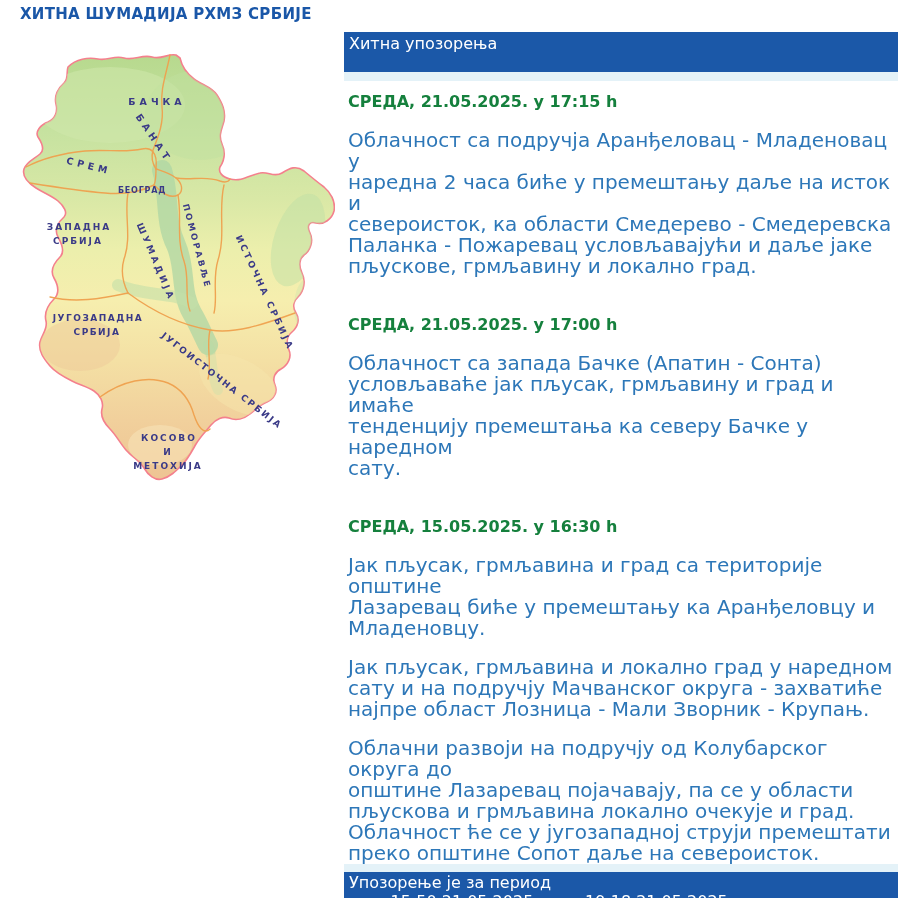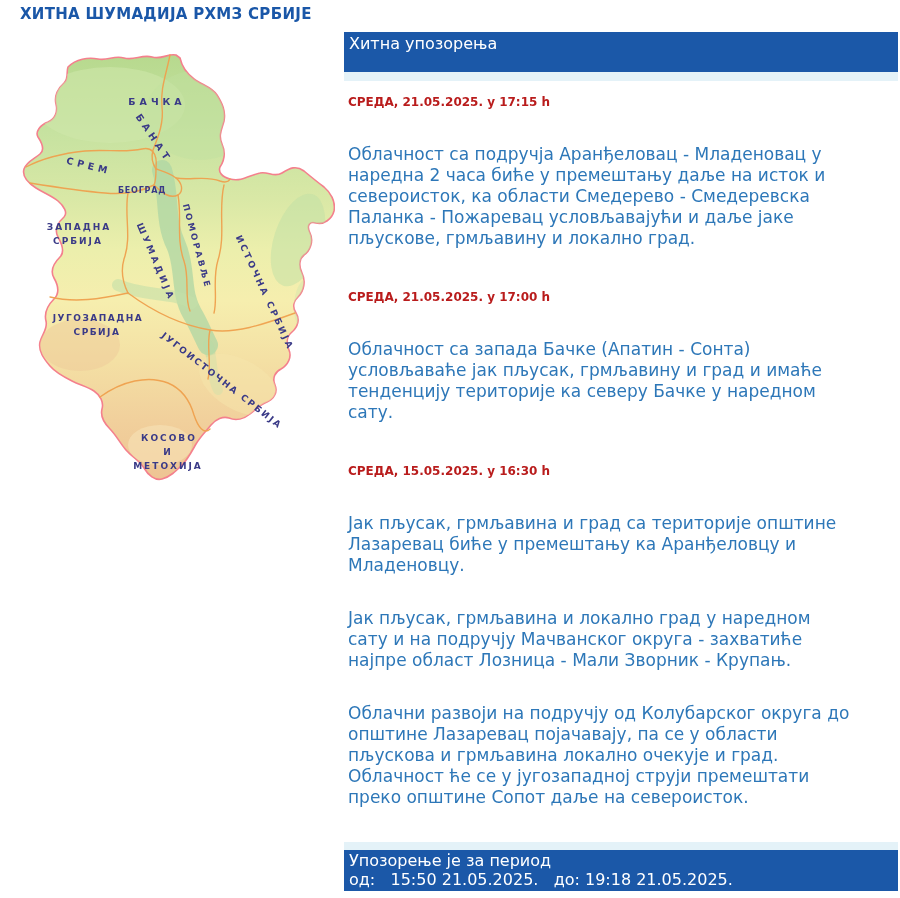--- a/index.html
+++ b/index.html
@@ -19,26 +19,26 @@
     display:flex;flex-direction:column;
   }
   .panel-header{
     background:#1b58a8;color:#fff;
     font-size:16px;line-height:24px;height:40px;padding-left:5px;
     flex:0 0 auto;
   }
   .strip{background:#e4f2f8;height:9px;flex:0 0 auto;}
   .content{flex:0 0 auto;}
   .warning h3{
-    margin:38px 0 0 4px;font-size:12px;line-height:20px;
-    color:#b91c1c;font-weight:bold;
+    margin:38px 0 0 4px;font-size:16px;line-height:20px;
+    color:#15803d;font-weight:bold;
   }
   .warning:first-child h3{margin-top:11px;}
   .warning p{
-    margin:32px 0 0 4px;font-size:17px;line-height:21px;
+    margin:18px 0 0 4px;font-size:20px;line-height:21px;
     color:#2d77b8;white-space:pre-line;
   }
   .footer{margin-top:auto;flex:0 0 auto;}
   .footer .strip2{background:#e4f2f8;height:8px;}
   .footer-bar{
     background:#1b58a8;color:#fff;font-size:16px;line-height:19px;
     padding:1px 0 2px 5px;
   }
   .footer-bar div{white-space:pre;}
 
@@ -148,21 +148,21 @@
       <p>Облачност са подручја Аранђеловац - Младеновац у
 наредна 2 часа биће у премештању даље на исток и
 североисток, ка области Смедерево - Смедеревска
 Паланка - Пожаревац условљавајући и даље јаке
 пљускове, грмљавину и локално град.</p>
     </div>
     <div class="warning">
       <h3>СРЕДА, 21.05.2025. у 17:00 h</h3>
       <p>Облачност са запада Бачке (Апатин - Сонта)
 условљаваће јак пљусак, грмљавину и град и имаће
-тенденцију територије ка северу Бачке у наредном
+тенденцију премештања ка северу Бачке у наредном
 сату.</p>
     </div>
     <div class="warning">
       <h3>СРЕДА, 15.05.2025. у 16:30 h</h3>
       <p>Јак пљусак, грмљавина и град са територије општине
 Лазаревац биће у премештању ка Аранђеловцу и
 Младеновцу.</p>
     </div>
     <div class="warning">
       <p>Јак пљусак, грмљавина и локално град у наредном

